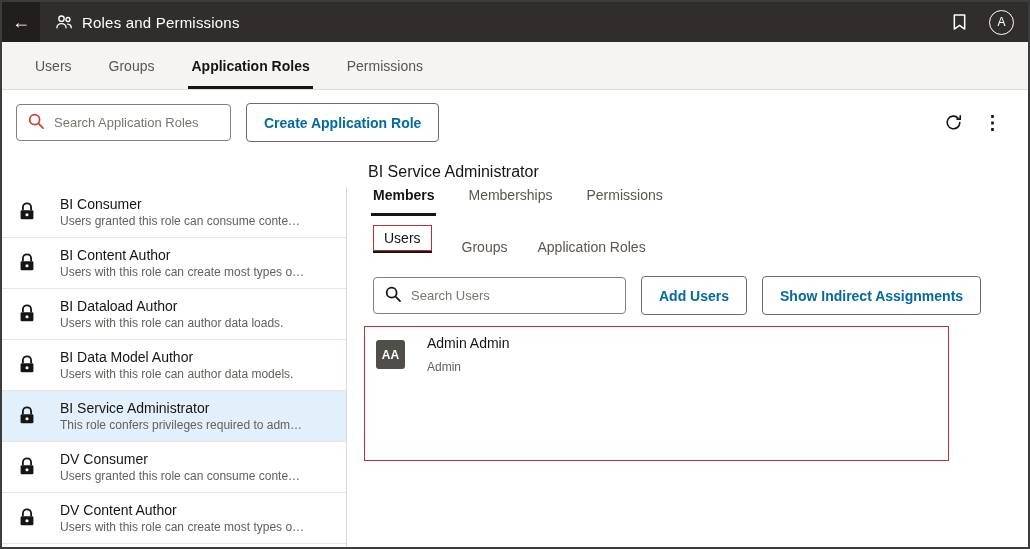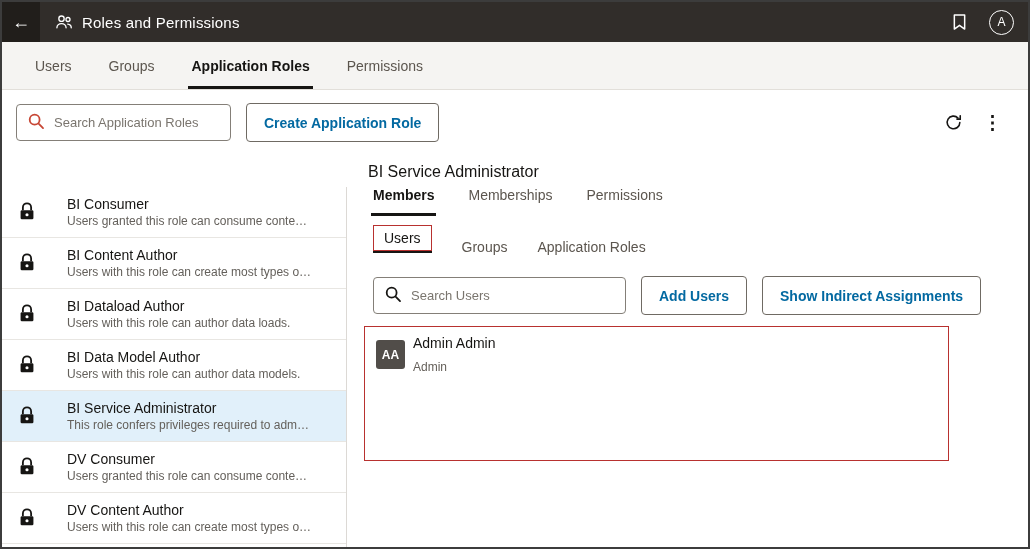--- a/index.html
+++ b/index.html
@@ -32,37 +32,37 @@
   .kebab { font-size:19px; font-weight:700; color:#161513; cursor:pointer; line-height:1; }
   .icon-btn { display:flex; align-items:center; cursor:pointer; }
   
   .detail-title { padding:10px 0 6px 366px; font-size:16px; font-weight:500; color:#161513; }
   
   .main { flex:1; min-height:0; display:flex; }
   .roles-list { width:345px; flex:0 0 345px; border-right:1px solid #dcd9d5; overflow:hidden; display:flex; flex-direction:column; }
   .role-item { flex:0 0 51px; height:51px; display:flex; align-items:center; border-bottom:1px solid #e8e6e2; cursor:pointer; background:#fff; }
   .role-item.selected { background:#e1f0fa; }
   .lock { width:24px; margin-left:13px; display:flex; align-items:center; justify-content:center; flex:0 0 24px; }
-  .role-text { margin-left:28px; min-width:0; padding-right:8px; }
+  .role-text { margin-left:21px; min-width:0; padding-right:8px; }
   .role-name { font-size:14px; color:#161513; margin-bottom:2px; white-space:nowrap; overflow:hidden; }
   .role-desc { font-size:12px; color:#64605b; white-space:nowrap; overflow:hidden; text-overflow:ellipsis; }
   
   .detail-panel { flex:1; padding-left:26px; overflow:hidden; }
   .members-tabs { display:flex; gap:34px; font-size:14px; }
   .mtab { color:#5b554e; padding-bottom:13px; position:relative; cursor:pointer; }
   .mtab.active { color:#161513; font-weight:700; }
   .mtab.active::after { content:""; position:absolute; left:-2px; right:-2px; bottom:0; height:3px; background:#161513; }
   .subtabs { margin-top:14px; display:flex; gap:30px; align-items:flex-start; font-size:14px; }
   .subtab-active-wrap { display:inline-block; border-bottom:3px solid #161513; padding-bottom:4px; }
   .subtab-box { border:1px solid #b8312f; padding:4px 10px; color:#161513; cursor:pointer; }
   .subtab { color:#5b554e; padding-top:9px; cursor:pointer; }
   .members-toolbar { margin-top:21px; display:flex; gap:15px; align-items:center; }
   .searchbox.users { width:253px; }
   .member-box { margin-top:11px; margin-left:-9px; width:585px; height:135px; border:1px solid #b8312f; padding:8px 11px; }
-  .member-item { display:flex; align-items:center; gap:8px; cursor:pointer; }
+  .member-item { display:flex; align-items:center; gap:22px; cursor:pointer; }
   .avatar-sq { width:29px; height:29px; background:#514d49; border-radius:3px; color:#fff; font-size:12px; font-weight:600; display:flex; align-items:center; justify-content:center; flex:0 0 29px; }
   .member-name { font-size:14px; color:#161513; margin-bottom:9px; }
   .member-sub { font-size:12px; color:#65605a; }
 </style>
 </head>
 <body>
 
 <div class="app">
 
   <header class="topbar">

